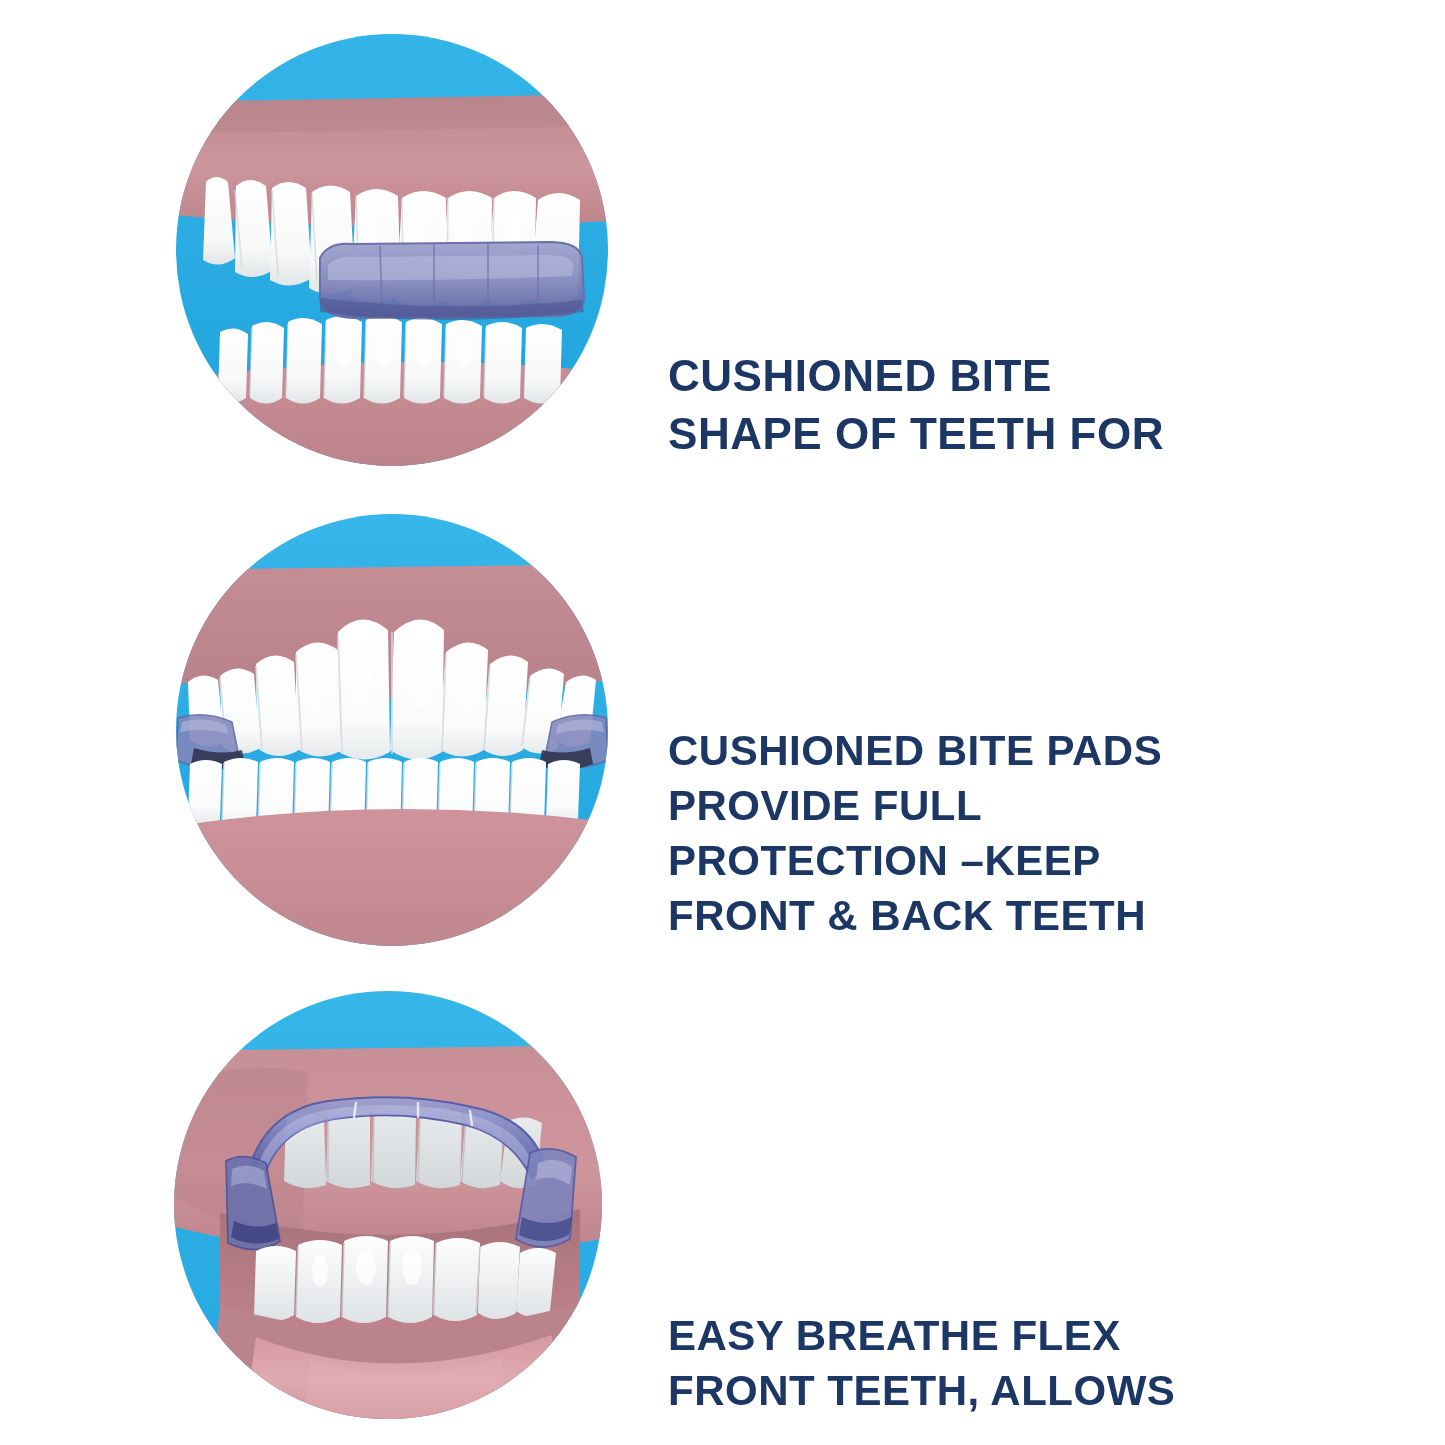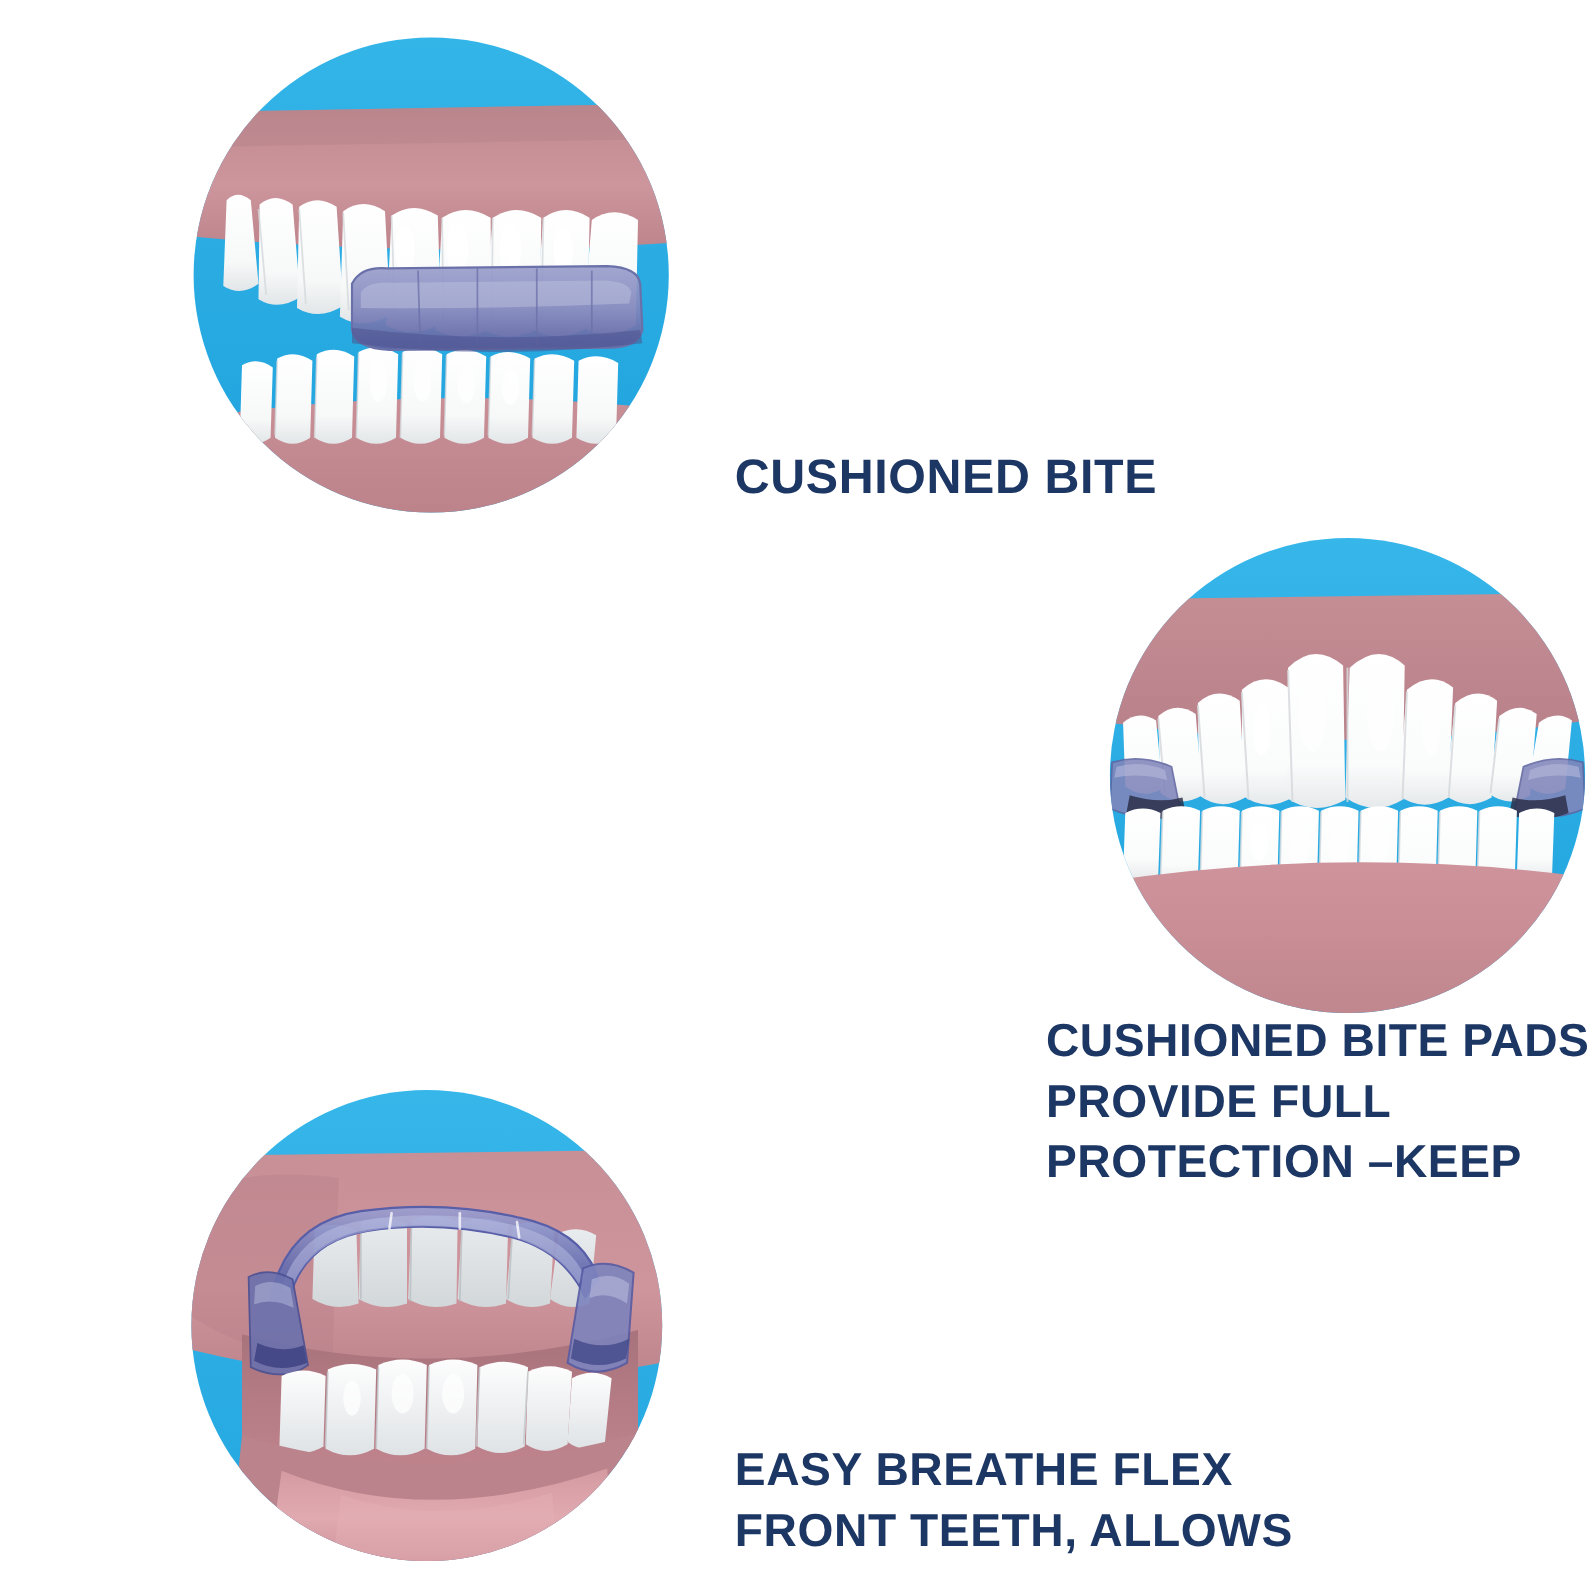--- a/index.html
+++ b/index.html
@@ -24,21 +24,21 @@
     line-height:1.0;
   }
   .caption .ln{display:block;white-space:pre;}
 
   
   #panel-1{left:0px;top:0px;width:1445px;height:470px;}
   #panel-1 .figure{margin-left:172px;}
   #panel-1 .caption{margin-left:56px;font-size:44px;}
   #panel-1 .caption .ln{margin-bottom:14px;}
 
-  #panel-2{left:0px;top:485px;width:1445px;height:465px;flex-direction:column;}
+  #panel-2{left:0px;top:485px;width:1445px;height:465px;}
   #panel-2 .figure{margin-left:172px;}
   #panel-2 .caption{margin-left:56px;font-size:42px;}
   #panel-2 .caption .ln{margin-bottom:13px;}
 
   #panel-3{left:0px;top:955px;width:1270px;height:470px;}
   #panel-3 .figure{margin-left:160px;}
   #panel-3 .caption{margin-left:58px;font-size:42px;}
   #panel-3 .caption .ln{margin-bottom:13px;}
 </style>
 </head>
@@ -152,20 +152,21 @@
               <path d="M366 216 L366 282"></path>
             </g>
             <path d="M148 268 q130 16 262 2 l2 12 q-136 16 -264 0 z" fill="#4f5490" opacity="0.55"></path>
           </g>
         </g>
       </svg>
     </div>
 
     <div class="caption">
       <span class="ln">CUSHIONED BITE</span>
+      <span class="ln">SHAPE OF TEETH FOR</span>
     </div>
   </div>
 
   <div class="panel" id="panel-2">
 
     <div class="figure">
       <svg width="440" height="440" viewBox="0 0 440 440">
         <defs>
           <clipPath id="c2clip">
               <circle cx="220" cy="220" r="216"></circle>
@@ -268,20 +269,21 @@
 
           <path d="M-10 318 Q220 282 450 314 L450 470 L-10 470 Z" fill="url(#g2gumL)"></path>
         </g>
       </svg>
     </div>
 
     <div class="caption">
       <span class="ln">CUSHIONED BITE PADS</span>
       <span class="ln">PROVIDE FULL</span>
       <span class="ln">PROTECTION –KEEP</span>
+      <span class="ln">FRONT &amp; BACK TEETH</span>
     </div>
   </div>
 
   <div class="panel" id="panel-3">
 
     <div class="figure">
       <svg width="450" height="440" viewBox="0 0 450 440">
         <defs>
           <clipPath id="c3clip">
               <circle cx="228" cy="220" r="214"></circle>

